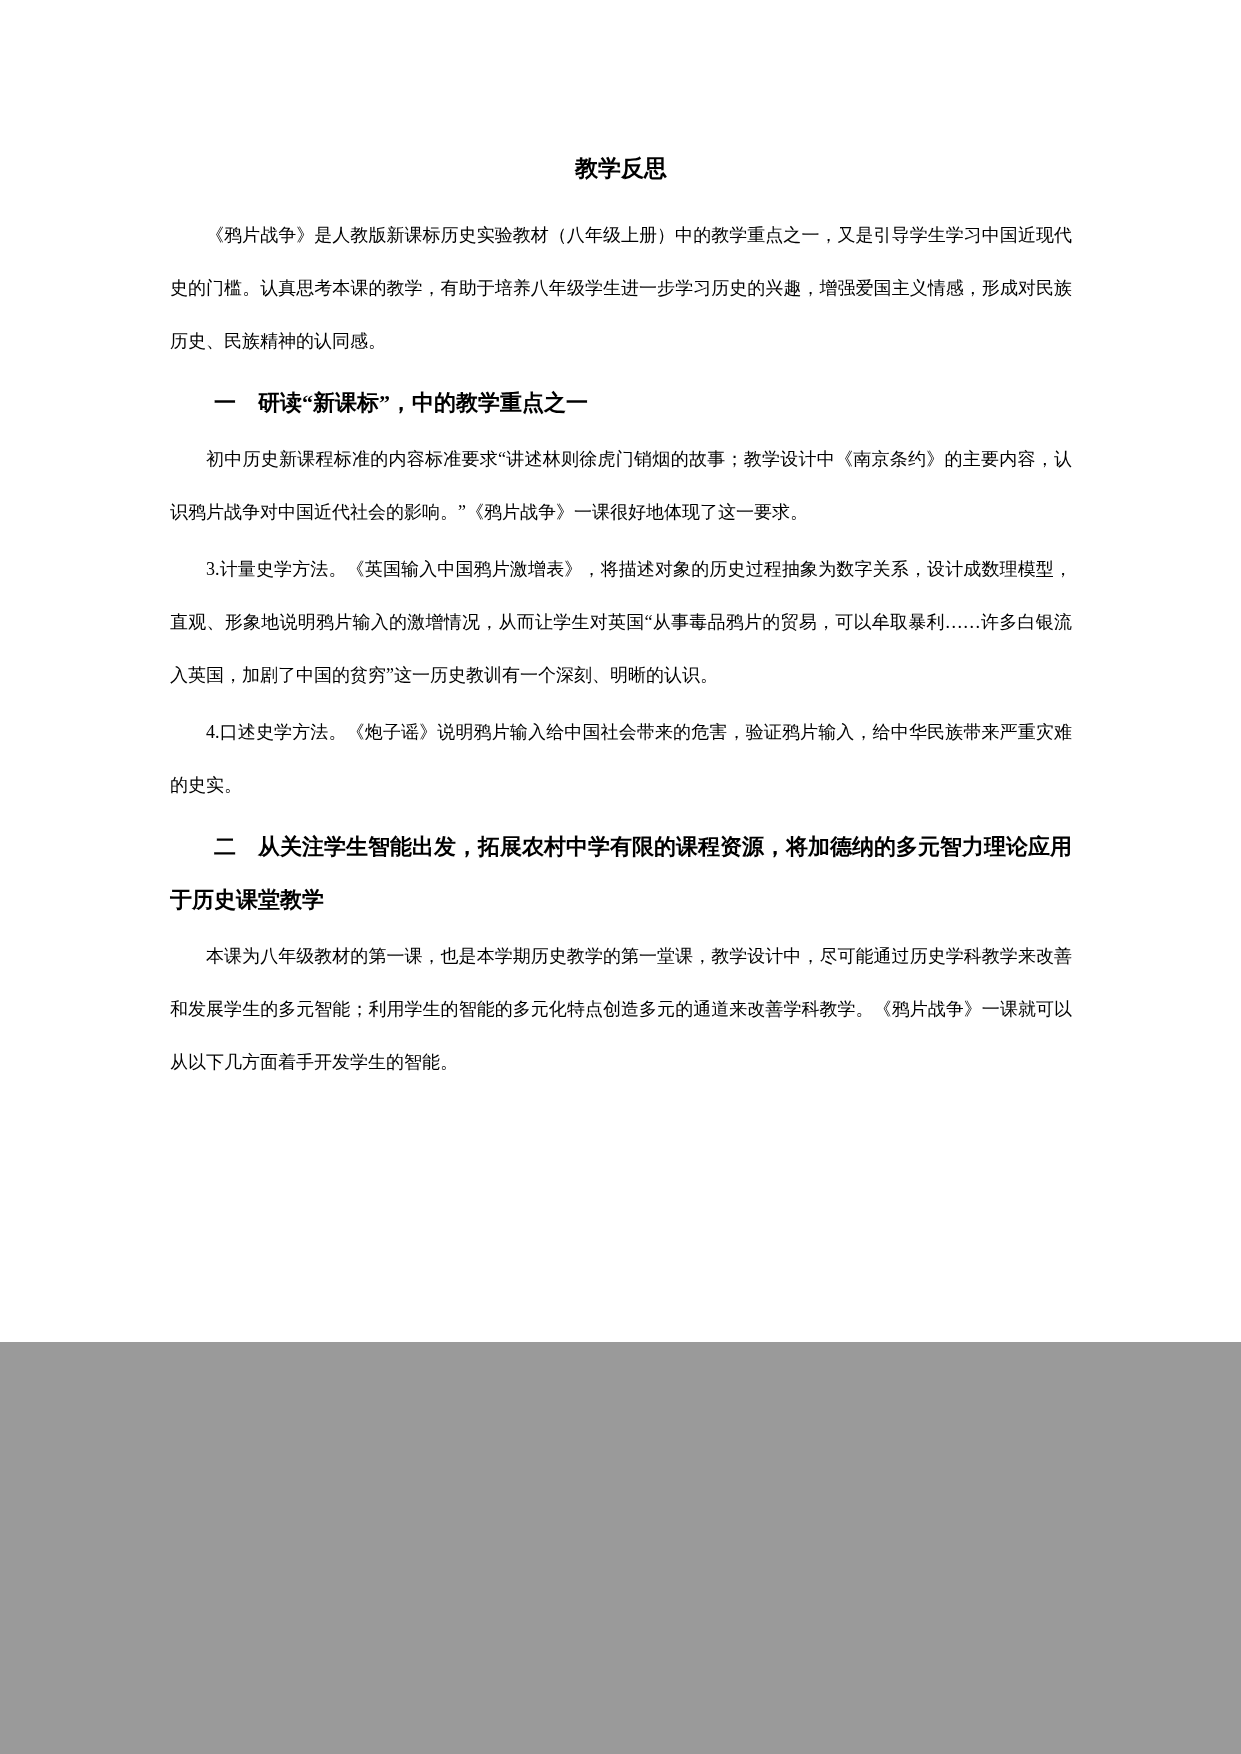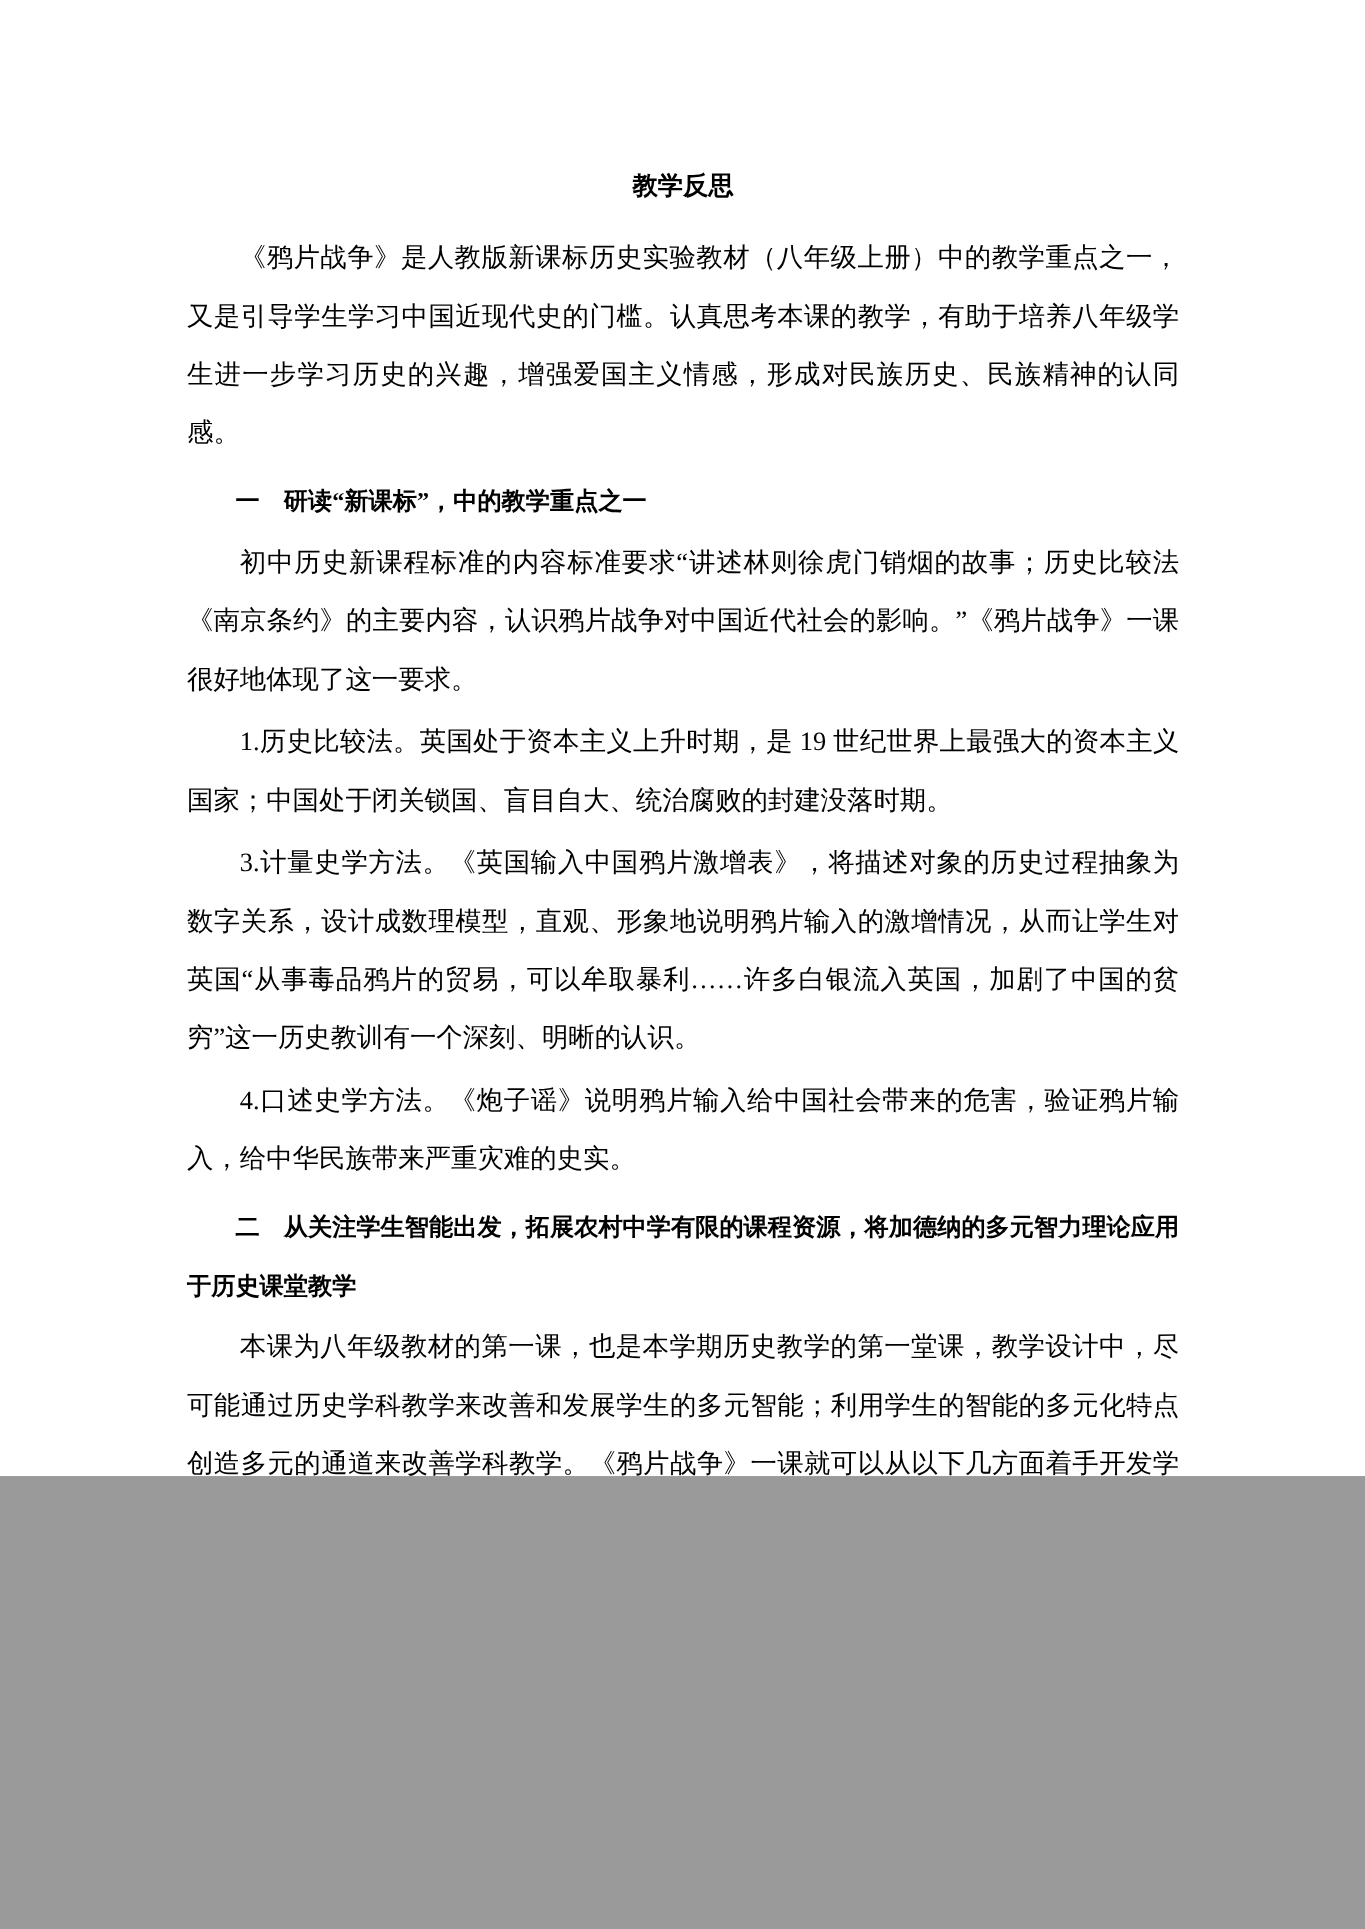--- a/index.html
+++ b/index.html
@@ -24,21 +24,21 @@
     width: 902px;
   }
   .doc-title {
     font-size: 23px;
     font-weight: bold;
     text-align: center;
     line-height: 53px;
     margin: 0 0 14px 0;
   }
   .para {
-    font-size: 24px;
+    font-size: 18px;
     line-height: 53px;
     text-align: justify;
     text-indent: 2em;
     margin: 0 0 4px 0;
     word-break: break-all;
   }
   .heading {
     font-size: 22px;
     font-weight: bold;
     line-height: 53px;
@@ -49,20 +49,19 @@
   }
 </style>
 </head>
 <body>
 
 <div class="page">
   <div class="content">
     <div class="doc-title">教学反思</div>
     <div class="para">《鸦片战争》是人教版新课标历史实验教材（八年级上册）中的教学重点之一，又是引导学生学习中国近现代史的门槛。认真思考本课的教学，有助于培养八年级学生进一步学习历史的兴趣，增强爱国主义情感，形成对民族历史、民族精神的认同感。</div>
     <div class="heading">一　研读“新课标”，中的教学重点之一</div>
-    <div class="para">初中历史新课程标准的内容标准要求“讲述林则徐虎门销烟的故事；历史比较法《南京条约》的主要内容，认识鸦片战争对中国近代社会的影响。”《鸦片战争》一课很好地体现了这一要求。</div>
-    <div class="para">1.历史比较法。英国处于资本主义上升时期，是 19 世纪世界上最强大的资本主义国家；中国处于闭关锁国、盲目自大、统治腐败的封建没落时期。</div>
+    <div class="para">初中历史新课程标准的内容标准要求“讲述林则徐虎门销烟的故事；教学设计中《南京条约》的主要内容，认识鸦片战争对中国近代社会的影响。”《鸦片战争》一课很好地体现了这一要求。</div>
     <div class="para">3.计量史学方法。《英国输入中国鸦片激增表》，将描述对象的历史过程抽象为数字关系，设计成数理模型，直观、形象地说明鸦片输入的激增情况，从而让学生对英国“从事毒品鸦片的贸易，可以牟取暴利……许多白银流入英国，加剧了中国的贫穷”这一历史教训有一个深刻、明晰的认识。</div>
     <div class="para">4.口述史学方法。《炮子谣》说明鸦片输入给中国社会带来的危害，验证鸦片输入，给中华民族带来严重灾难的史实。</div>
     <div class="heading">二　从关注学生智能出发，拓展农村中学有限的课程资源，将加德纳的多元智力理论应用于历史课堂教学</div>
     <div class="para">本课为八年级教材的第一课，也是本学期历史教学的第一堂课，教学设计中，尽可能通过历史学科教学来改善和发展学生的多元智能；利用学生的智能的多元化特点创造多元的通道来改善学科教学。《鸦片战争》一课就可以从以下几方面着手开发学生的智能。</div>
   </div>
 </div>
 
 </body></html>

